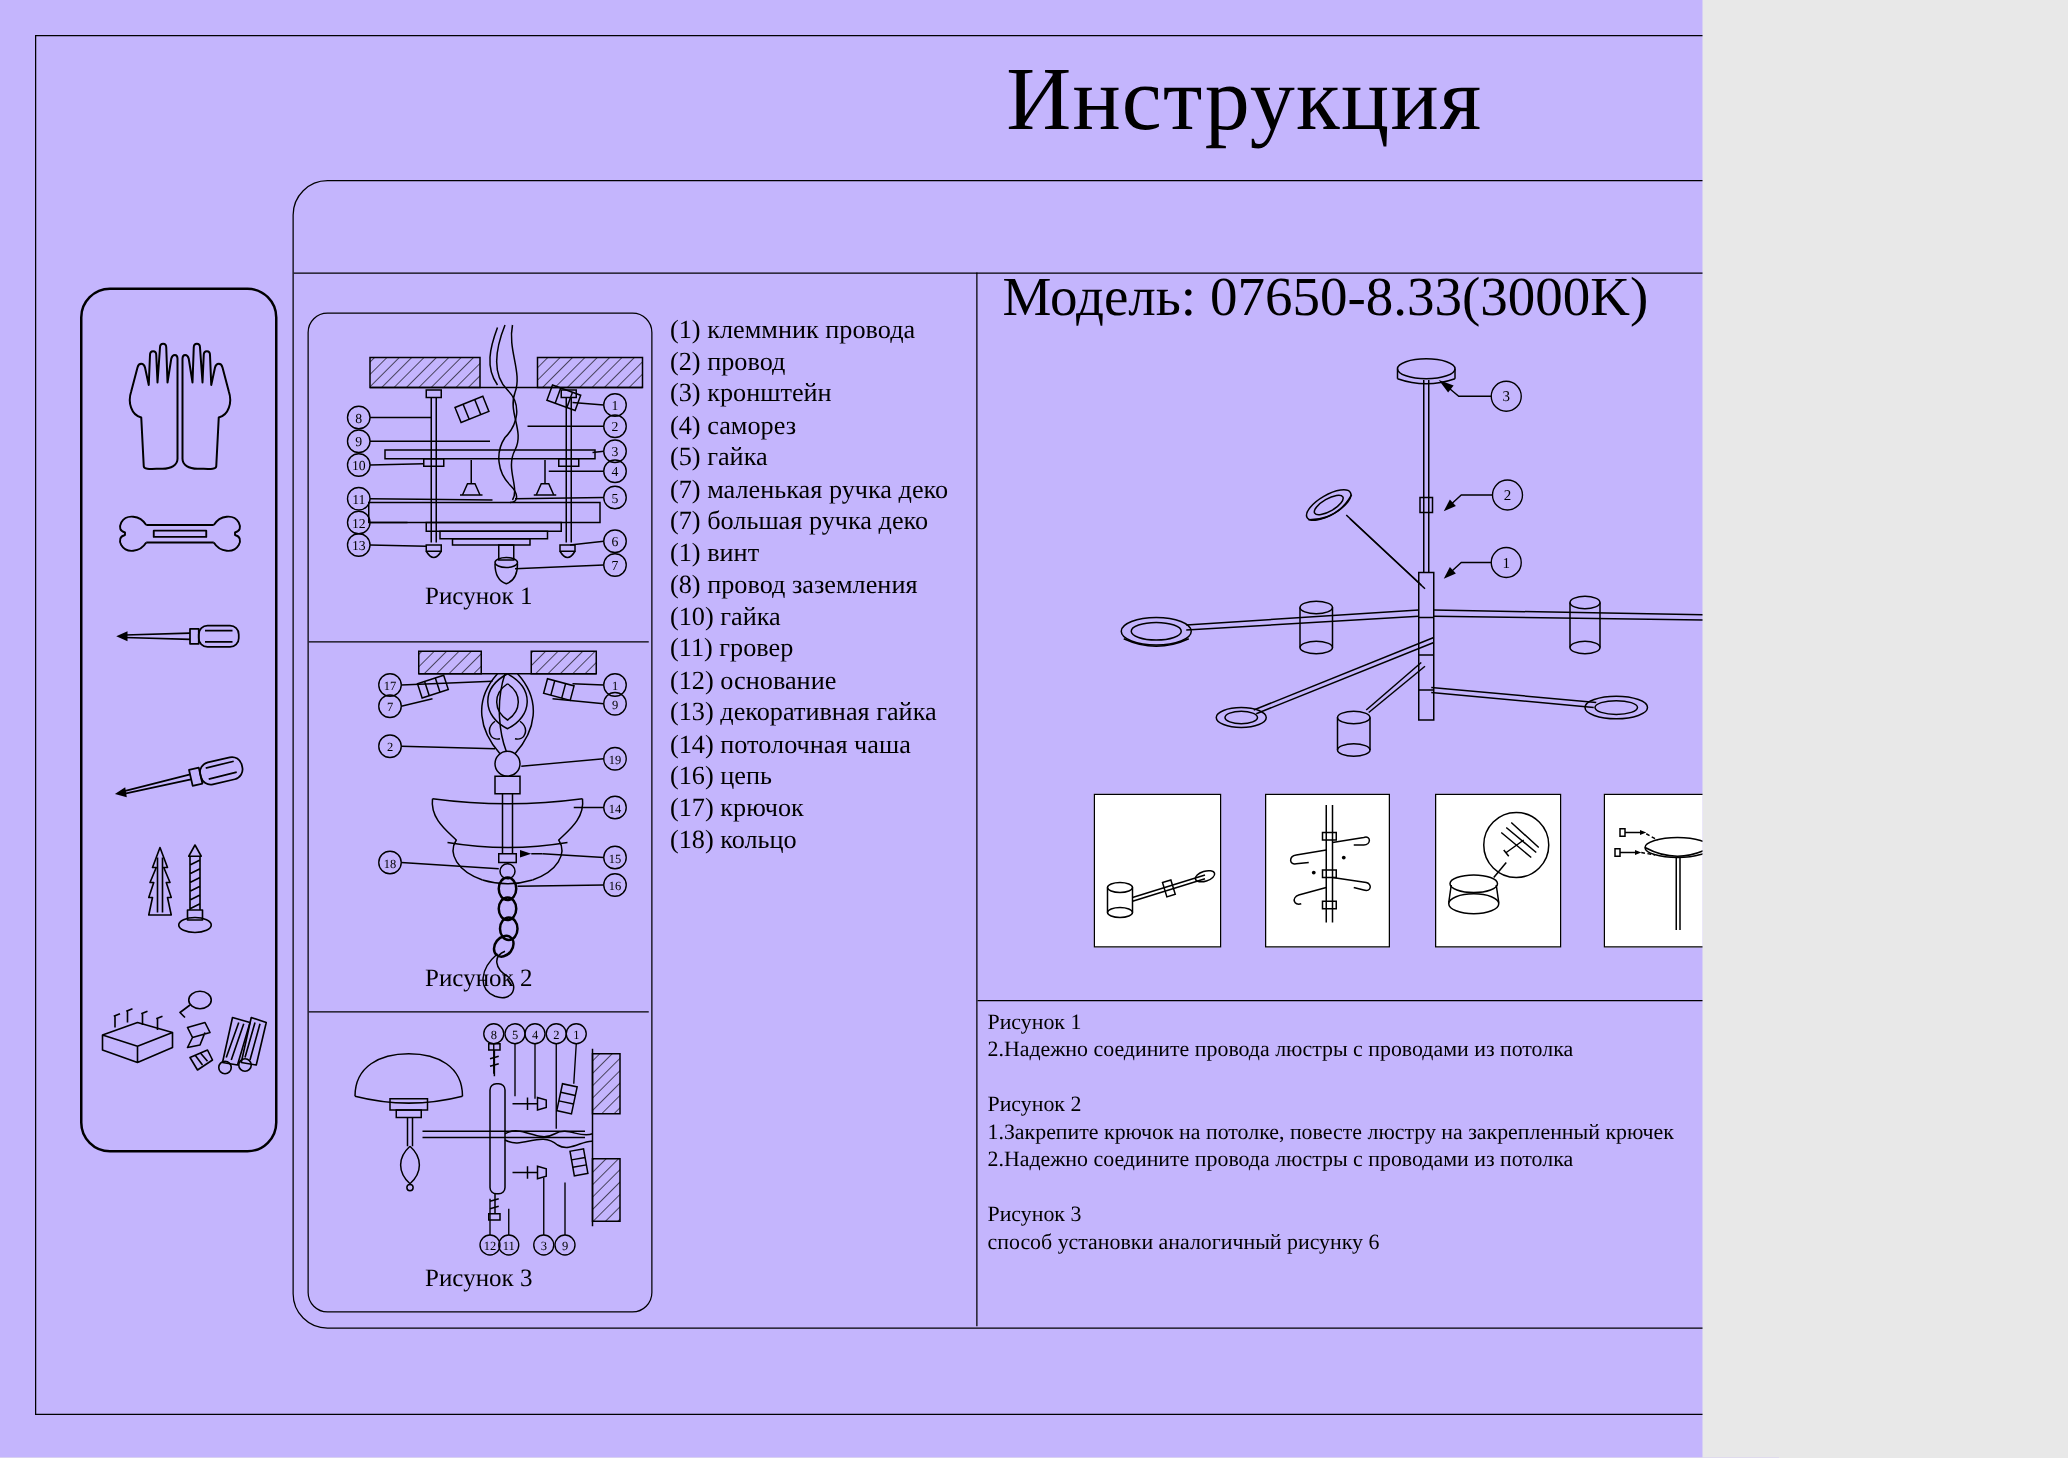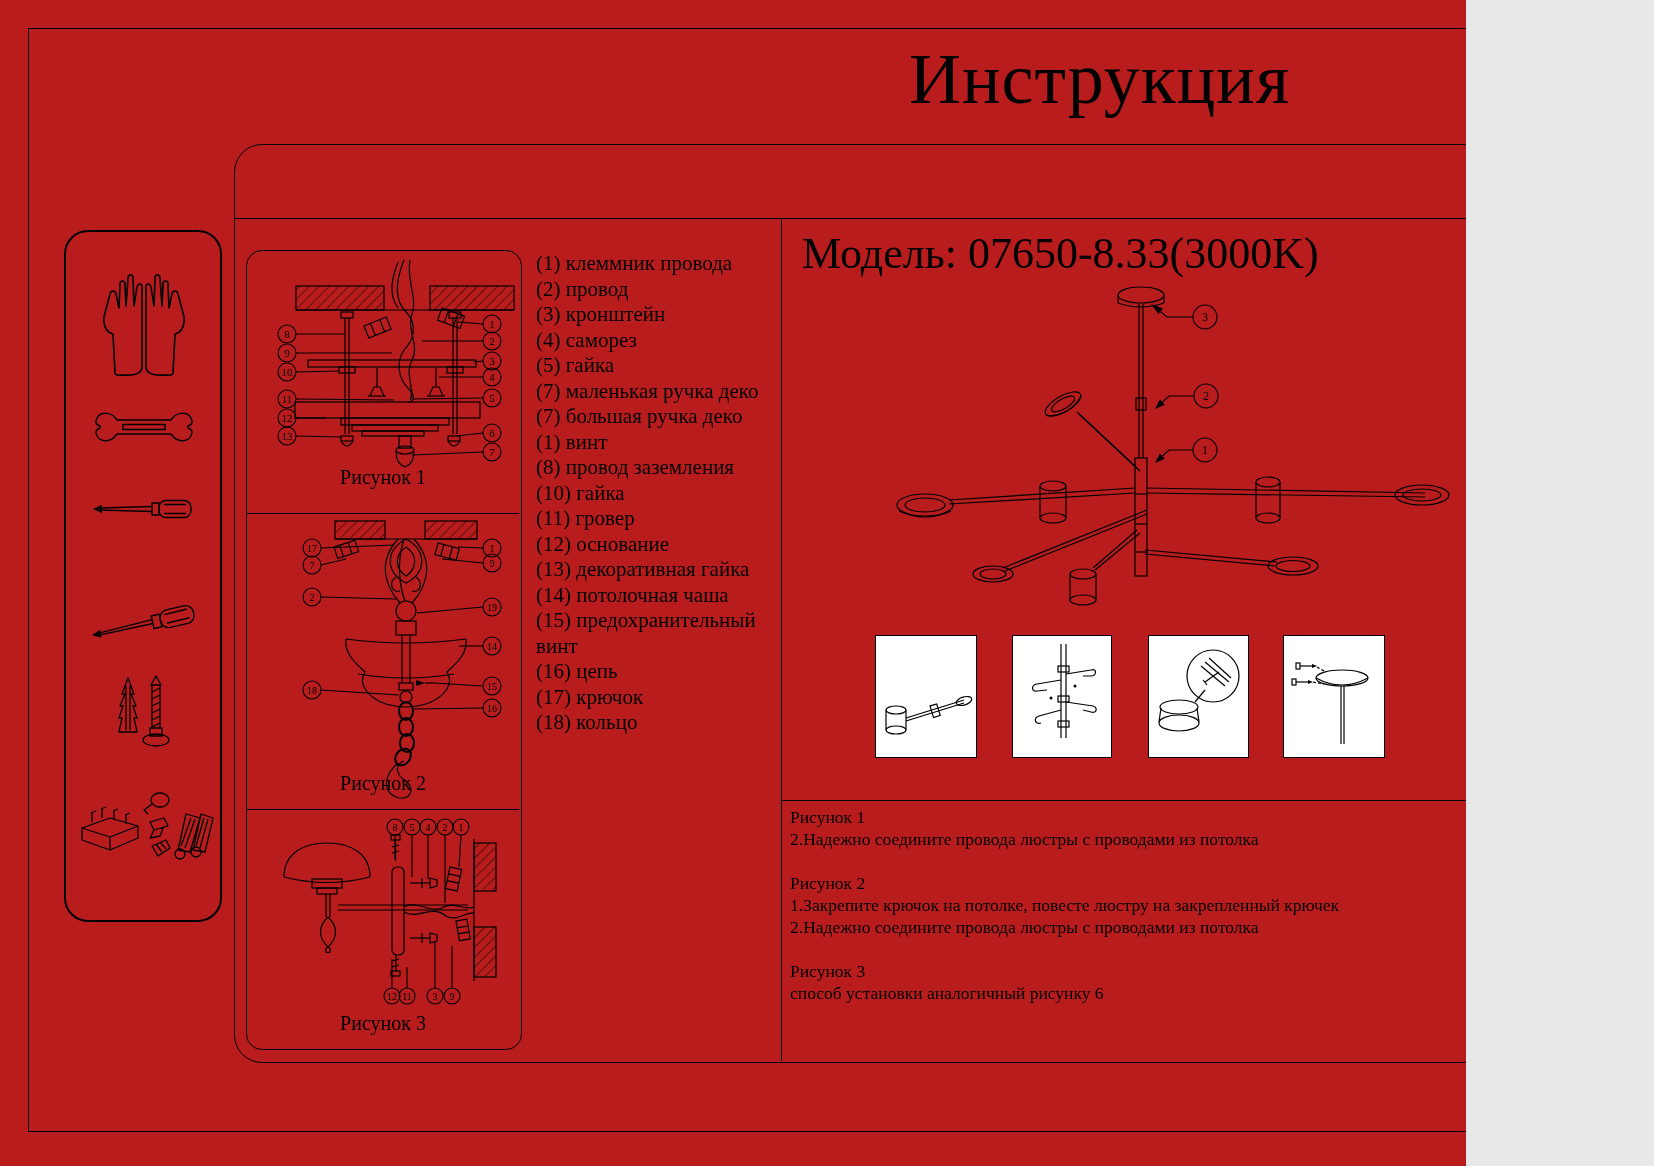--- a/index.html
+++ b/index.html
@@ -1,34 +1,34 @@
 <!DOCTYPE html>
 <html><head>
 <meta charset="utf-8">
 <style>
   html,body { margin:0; padding:0; background:#e8e8e8; }
   .page {
-    position:relative; width:1466px; height:1166px; background:#b91c1c;
+    position:relative; width:1362px; height:1166px; background:#c4b5fd;
     font-family:"Liberation Serif","DejaVu Serif",serif; color:#000;
     overflow:hidden;
   }
   .abs { position:absolute; }
   .outer-border { left:28px; top:28px; width:1594px; height:1102px; border:1.6px solid #000; }
   .title { top:38px; right:176px; font-size:72px; letter-spacing:1px; white-space:nowrap; }
   .sidebar { left:64px; top:230px; width:154px; height:688px; border:2px solid #000; border-radius:24px; }
   .main-panel { left:234px; top:144px; width:1255px; height:917px; border:1.6px solid #000; border-radius:28px; }
   .hdiv-top { left:235px; top:218px; width:1253px; border-top:1.6px solid #000; height:0; }
   .vdiv { left:781px; top:218px; height:843px; border-left:1.6px solid #000; width:0; }
   .hdiv-right { left:782px; top:800px; width:707px; border-top:1.6px solid #000; height:0; }
   .figpanel { left:246px; top:250px; width:274px; height:798px; border:1.6px solid #000; border-radius:16px; }
   .figdiv { left:247px; width:272px; border-top:1.6px solid #000; height:0; }
   .figsvg { left:246px; }
   .figlabel { left:246px; width:274px; text-align:center; font-size:20px; }
   .parts { left:536px; top:251px; width:248px; font-size:21px; line-height:25.5px; }
-  .model { left:802px; top:228px; font-size:44px; white-space:nowrap; }
+  .model { left:802px; top:212px; font-size:44px; white-space:nowrap; }
   .stepbox { top:635px; height:121px; border:1.3px solid #000; background:#fff; }
   .instructions { left:790px; top:806px; width:692px; font-size:17.5px; line-height:22px; }
   .iblock { margin:0 0 22px 0; }
   svg text { font-family:"Liberation Serif","DejaVu Serif",serif; }
 </style>
 </head>
 <body>
 
 <div class="page">
 
@@ -400,21 +400,20 @@
     <div class="part">(5) гайка</div>
     <div class="part">(7) маленькая ручка деко</div>
     <div class="part">(7) большая ручка деко</div>
     <div class="part">(1) винт</div>
     <div class="part">(8) провод заземления</div>
     <div class="part">(10) гайка</div>
     <div class="part">(11) гровер</div>
     <div class="part">(12) основание</div>
     <div class="part">(13) декоративная гайка</div>
     <div class="part">(14) потолочная чаша</div>
-    <div class="part">(15) предохранительный винт</div>
     <div class="part">(16) цепь</div>
     <div class="part">(17) крючок</div>
     <div class="part">(18) кольцо</div>
   </div>
 
   <div class="abs model">Модель: 07650-8.33(3000K)</div>
 
   <svg class="abs" style="left:825px;top:262px;" width="645" height="345" viewBox="0 0 645 345">
     <g fill="none" stroke="#000" stroke-width="1.2">
       <g>

